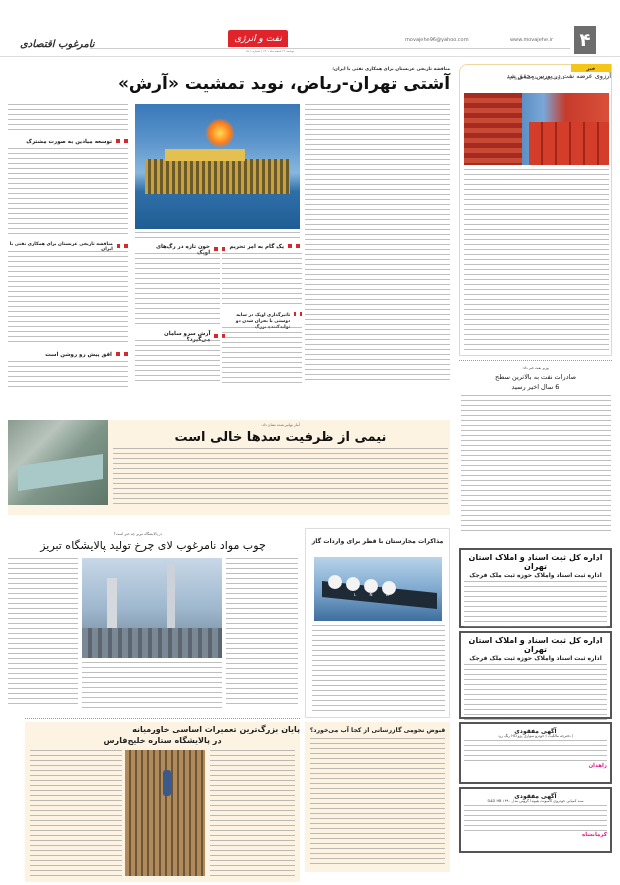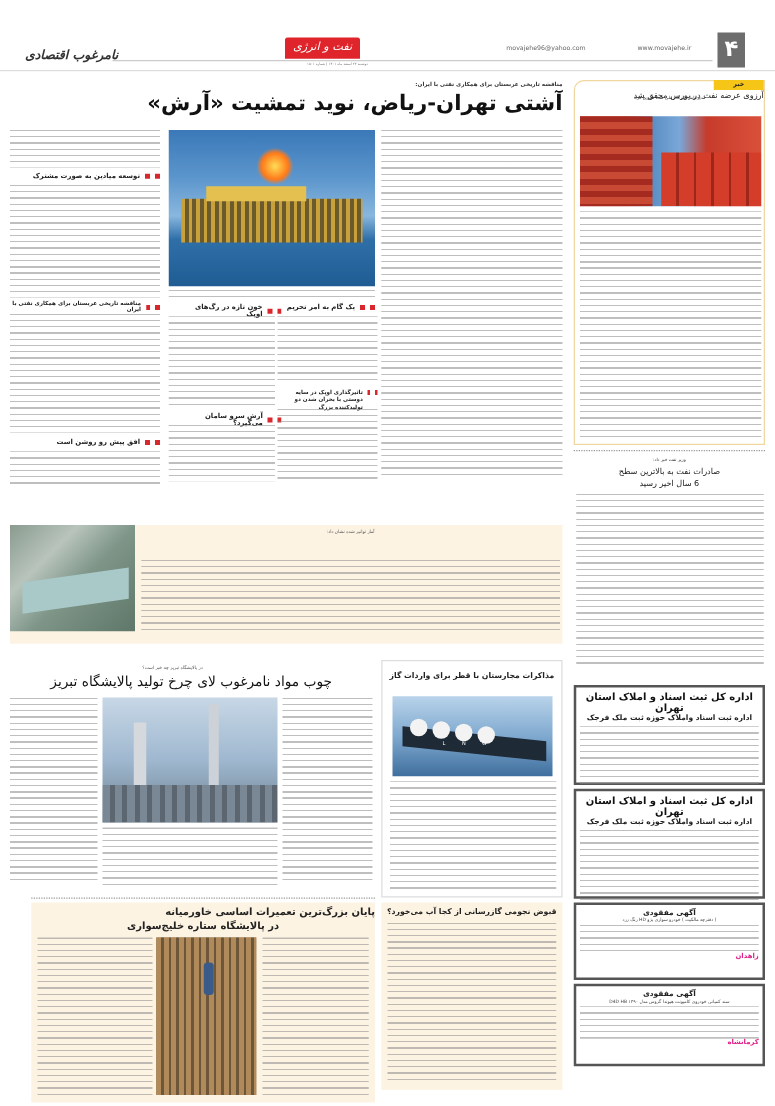--- a/index.html
+++ b/index.html
@@ -125,20 +125,21 @@
     <span class="red-sq"></span>
     <span>تاثیرگذاری اوپک در سایه دوستی با بحران شدن دو تولیدکننده بزرگ</span>
   </div>
 <div class="abs lines" style="left:222px;top:327px;width:80px;height:58px"></div>
 
 <div class="abs" style="left:8px;top:420px;width:442px;height:95px;background:#fdf3e3">
   <div class="abs" style="left:0;top:0;width:100px;height:85px;background:linear-gradient(135deg,#8a9b8f 0%,#b8c4bc 30%,#7e9588 55%,#5e7769 100%)">
     <div style="position:absolute;left:10px;top:40px;width:85px;height:25px;background:#a9c9c9;transform:skewY(-8deg)"></div>
   </div>
   <div class="abs" style="left:105px;top:3px;width:335px;font-size:3.6px;text-align:center;color:#555">آمار توانیر شده نشان داد:</div>
+  <div class="abs" style="left:105px;top:9px;width:335px;font-size:13px;font-weight:bold;text-align:center;color:#111">نیمی از ظرفیت سدها خالی است</div>
   <div class="abs lines" style="left:105px;top:28px;width:335px;height:60px"></div>
 </div>
 
 <div class="abs" style="left:8px;top:532px;width:260px;font-size:3.6px;text-align:center;color:#555">در پالایشگاه تبریز چه خبر است؟</div>
 <div class="abs" style="left:8px;top:539px;width:290px;font-size:11px;font-weight:normal;text-align:center;color:#111">چوب مواد نامرغوب لای چرخ تولید پالایشگاه تبریز</div>
 <div class="abs lines" style="left:8px;top:558px;width:70px;height:150px"></div>
 <div class="abs" style="left:82px;top:558px;width:140px;height:100px;background:linear-gradient(180deg,#c7d7e6 0%,#9fb8cf 50%,#6c7f8f 100%);overflow:hidden">
   <div style="position:absolute;left:25px;top:20px;width:10px;height:80px;background:#d5d9de"></div>
   <div style="position:absolute;left:85px;top:5px;width:8px;height:95px;background:#cdd2d8"></div>
   <div style="position:absolute;left:0;top:70px;width:140px;height:30px;background:repeating-linear-gradient(90deg,#7a8794 0,#7a8794 6px,#5b6670 6px,#5b6670 10px)"></div>
@@ -160,19 +161,19 @@
 </div>
 
 <div class="abs" style="left:305px;top:722px;width:145px;height:150px;background:#fdf3e3">
   <div class="abs" style="left:0;top:4px;width:100%;font-size:6.2px;font-weight:bold;text-align:center">قبوض نجومی گازرسانی از کجا آب می‌خورد؟</div>
   <div class="abs lines" style="left:5px;top:16px;width:135px;height:128px"></div>
 </div>
 
 <div class="abs rule" style="left:25px;top:718px;width:275px"></div>
 <div class="abs" style="left:25px;top:722px;width:275px;height:160px;background:#fdf3e3">
   <div class="abs" style="left:0;top:3px;width:100%;font-size:8px;font-weight:bold;text-align:right">پایان بزرگ‌ترین تعمیرات اساسی خاورمیانه</div>
-  <div class="abs" style="left:0;top:14px;width:100%;font-size:8px;font-weight:bold;text-align:center">در پالایشگاه ستاره خلیج‌سواری</div>
+  <div class="abs" style="left:0;top:14px;width:100%;font-size:8px;font-weight:bold;text-align:center">در پالایشگاه ستاره خلیج‌فارس</div>
   <div class="abs lines" style="left:185px;top:28px;width:85px;height:126px"></div>
   <div class="abs" style="left:100px;top:28px;width:80px;height:126px;background:repeating-linear-gradient(90deg,#b08a5a 0,#b08a5a 4px,#6e5638 4px,#6e5638 6px),#8b6b45">
     <div style="position:absolute;left:38px;top:20px;width:8px;height:26px;background:#3a5b8a;border-radius:3px"></div>
   </div>
   <div class="abs lines" style="left:5px;top:28px;width:92px;height:126px"></div>
 </div>
 
 </body></html>

